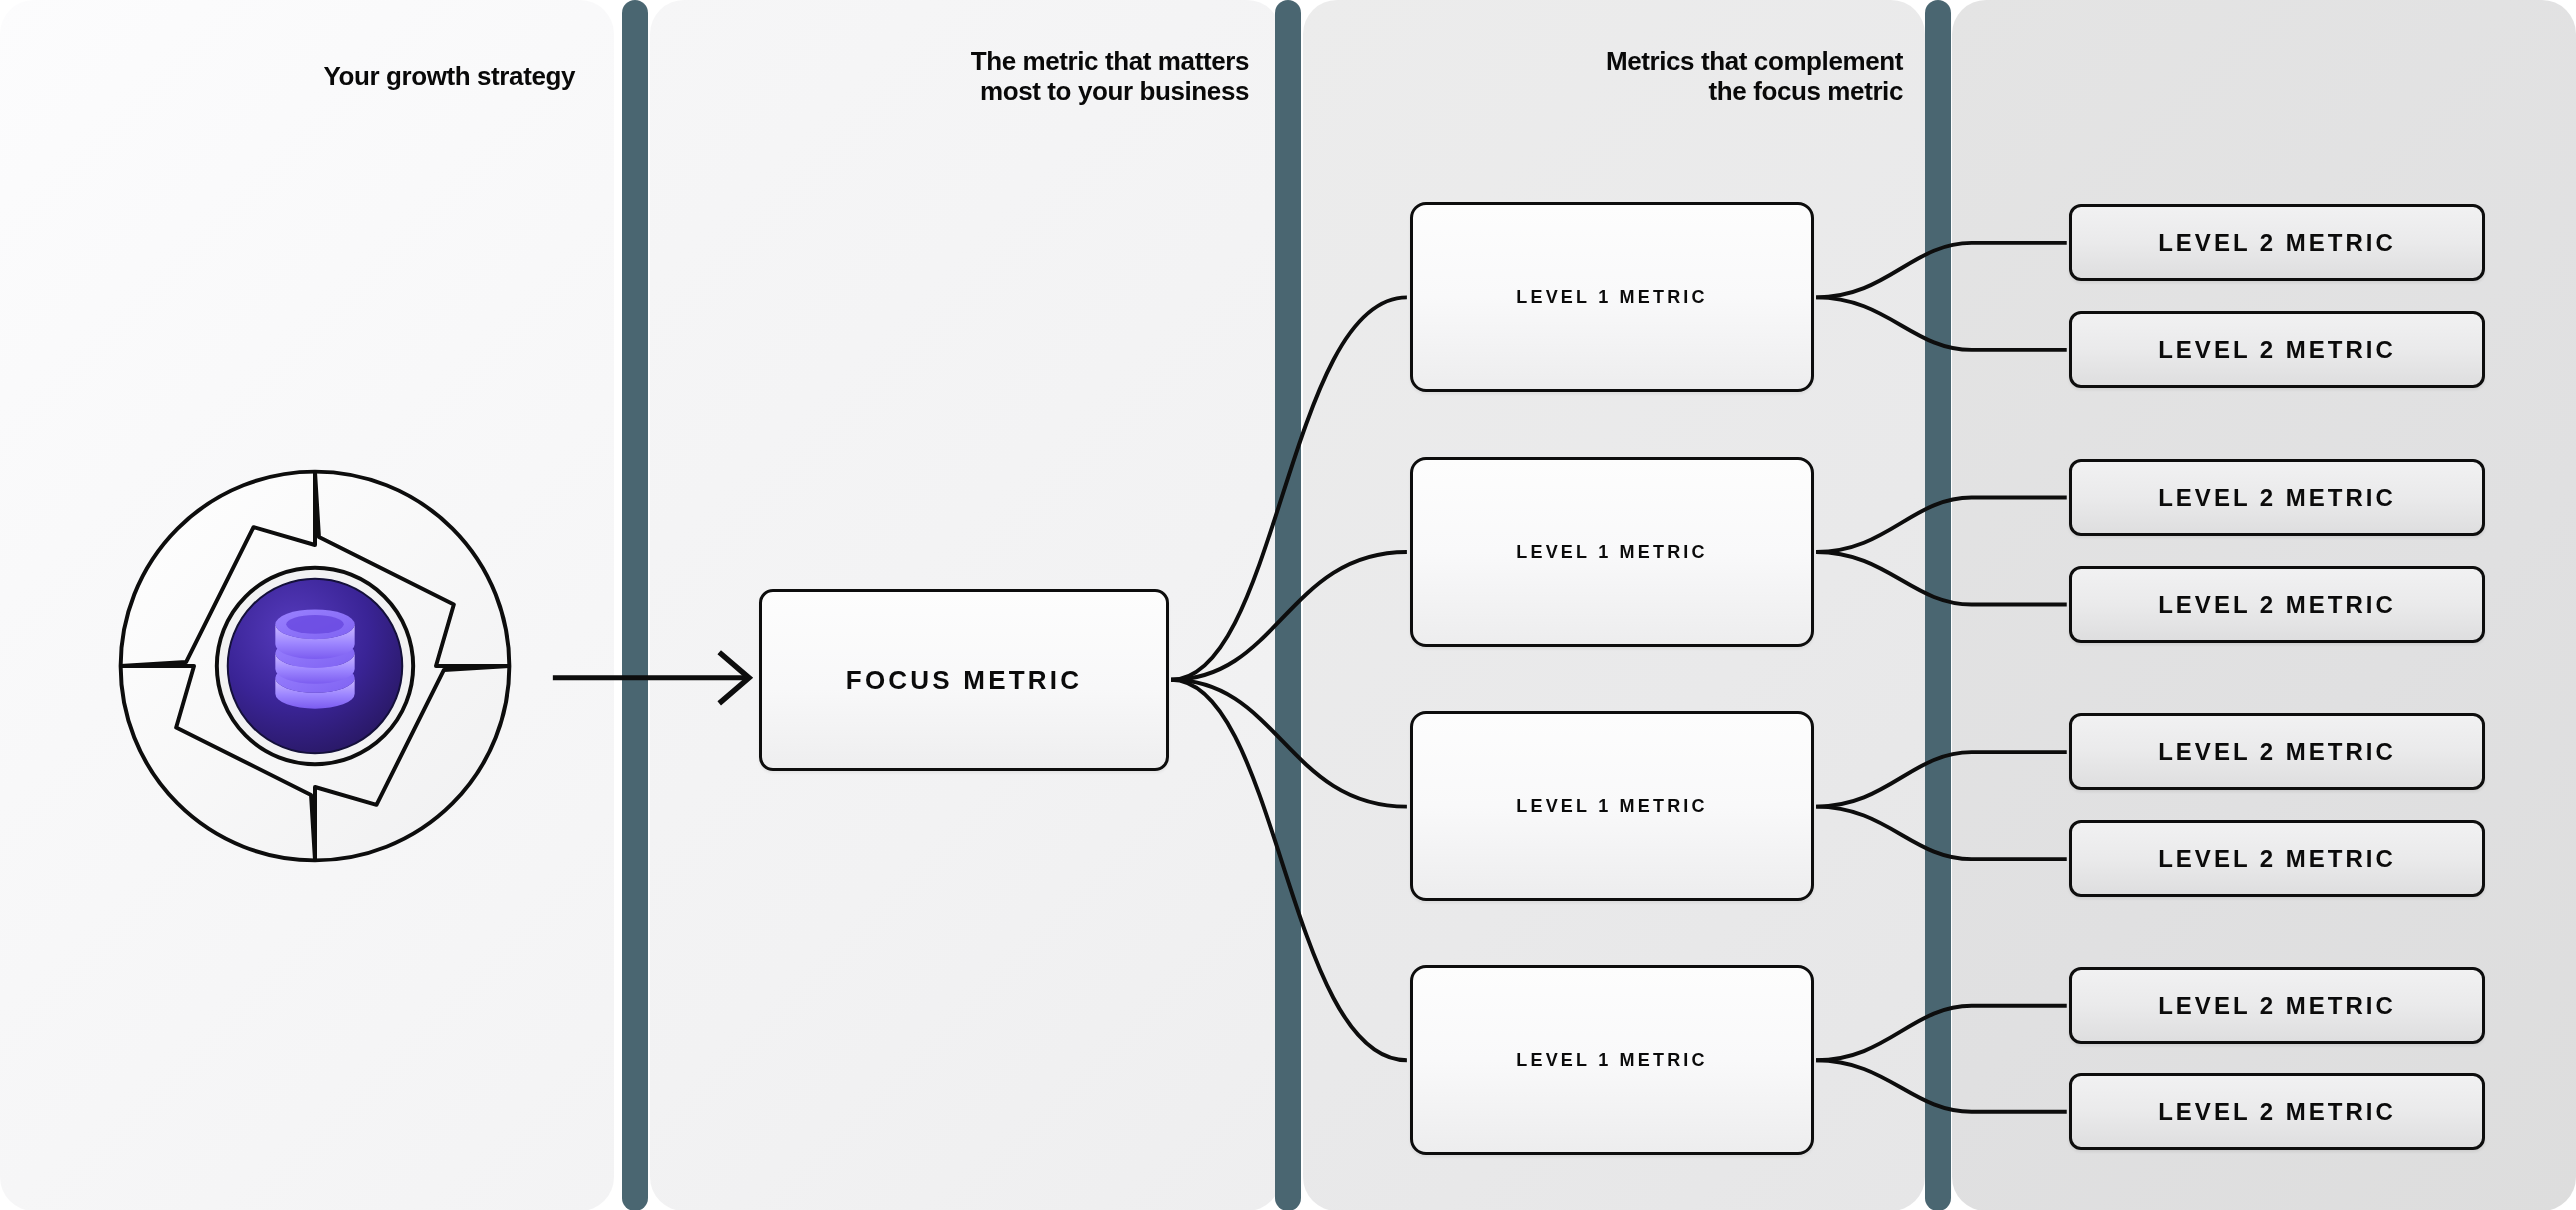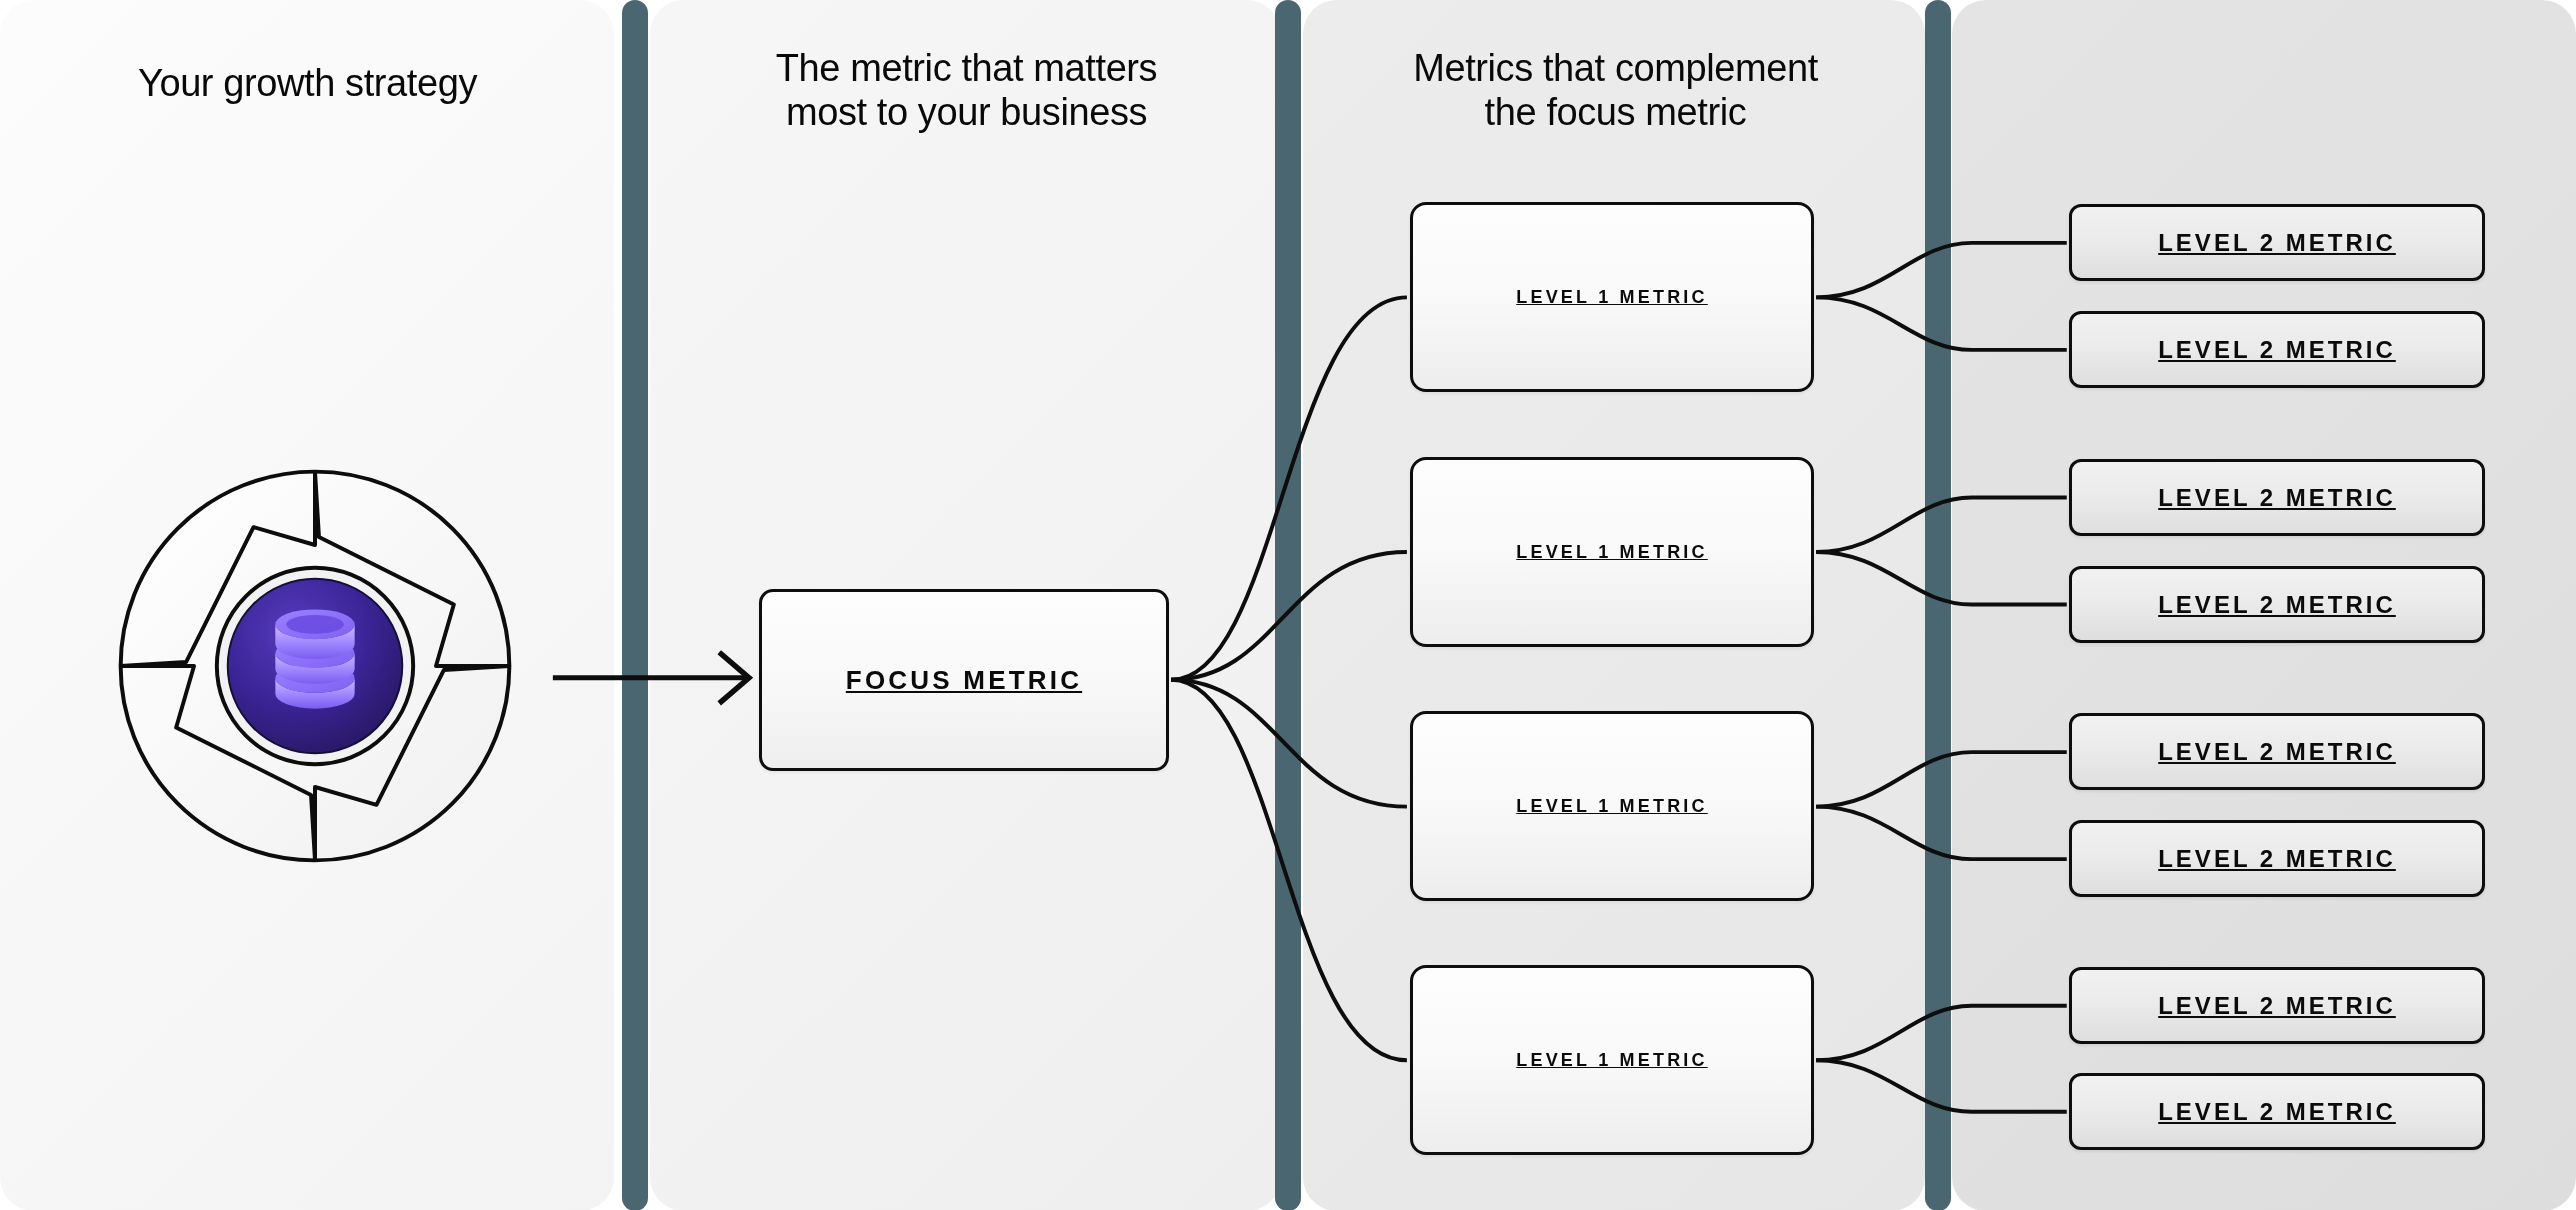--- a/index.html
+++ b/index.html
@@ -57,24 +57,24 @@
     background: #4a6671;
     border-radius: 13px;
   }
   .divider.d1 { left: 622px; }
   .divider.d2 { left: 1275px; }
   .divider.d3 { left: 1925px; }
 
   
   .col-title {
     position: absolute;
-    text-align: center;
+    text-align: right;
     color: #090909;
-    font-weight: 400;
-    font-size: 38px;
+    font-weight: 700;
+    font-size: 26px;
     line-height: 1.17;
     letter-spacing: -0.4px;
     font-family: "Liberation Sans", sans-serif;
     white-space: pre-line;
   }
   .t1 { left: 40px;   top: 61px;  width: 535px; }
   .t2 { left: 684px;  top: 46px;  width: 565px; }
   .t3 { left: 1328px; top: 46px;  width: 575px; }
   .t4 { left: 1977px; top: 46px;  width: 575px; }
 
@@ -83,21 +83,20 @@
     position: absolute;
     box-sizing: border-box;
     border: 3.5px solid #0d0d0d;
     display: flex;
     align-items: center;
     justify-content: center;
     color: #0b0b0b;
     font-weight: 700;
     font-family: "Liberation Sans", sans-serif;
     text-align: center;
-    text-decoration: underline;
   }
 
   .node-focus {
     left: 759px;
     top: 589px;
     width: 410px;
     height: 182px;
     border-radius: 14px;
     font-size: 26px;
     letter-spacing: 3.2px;

